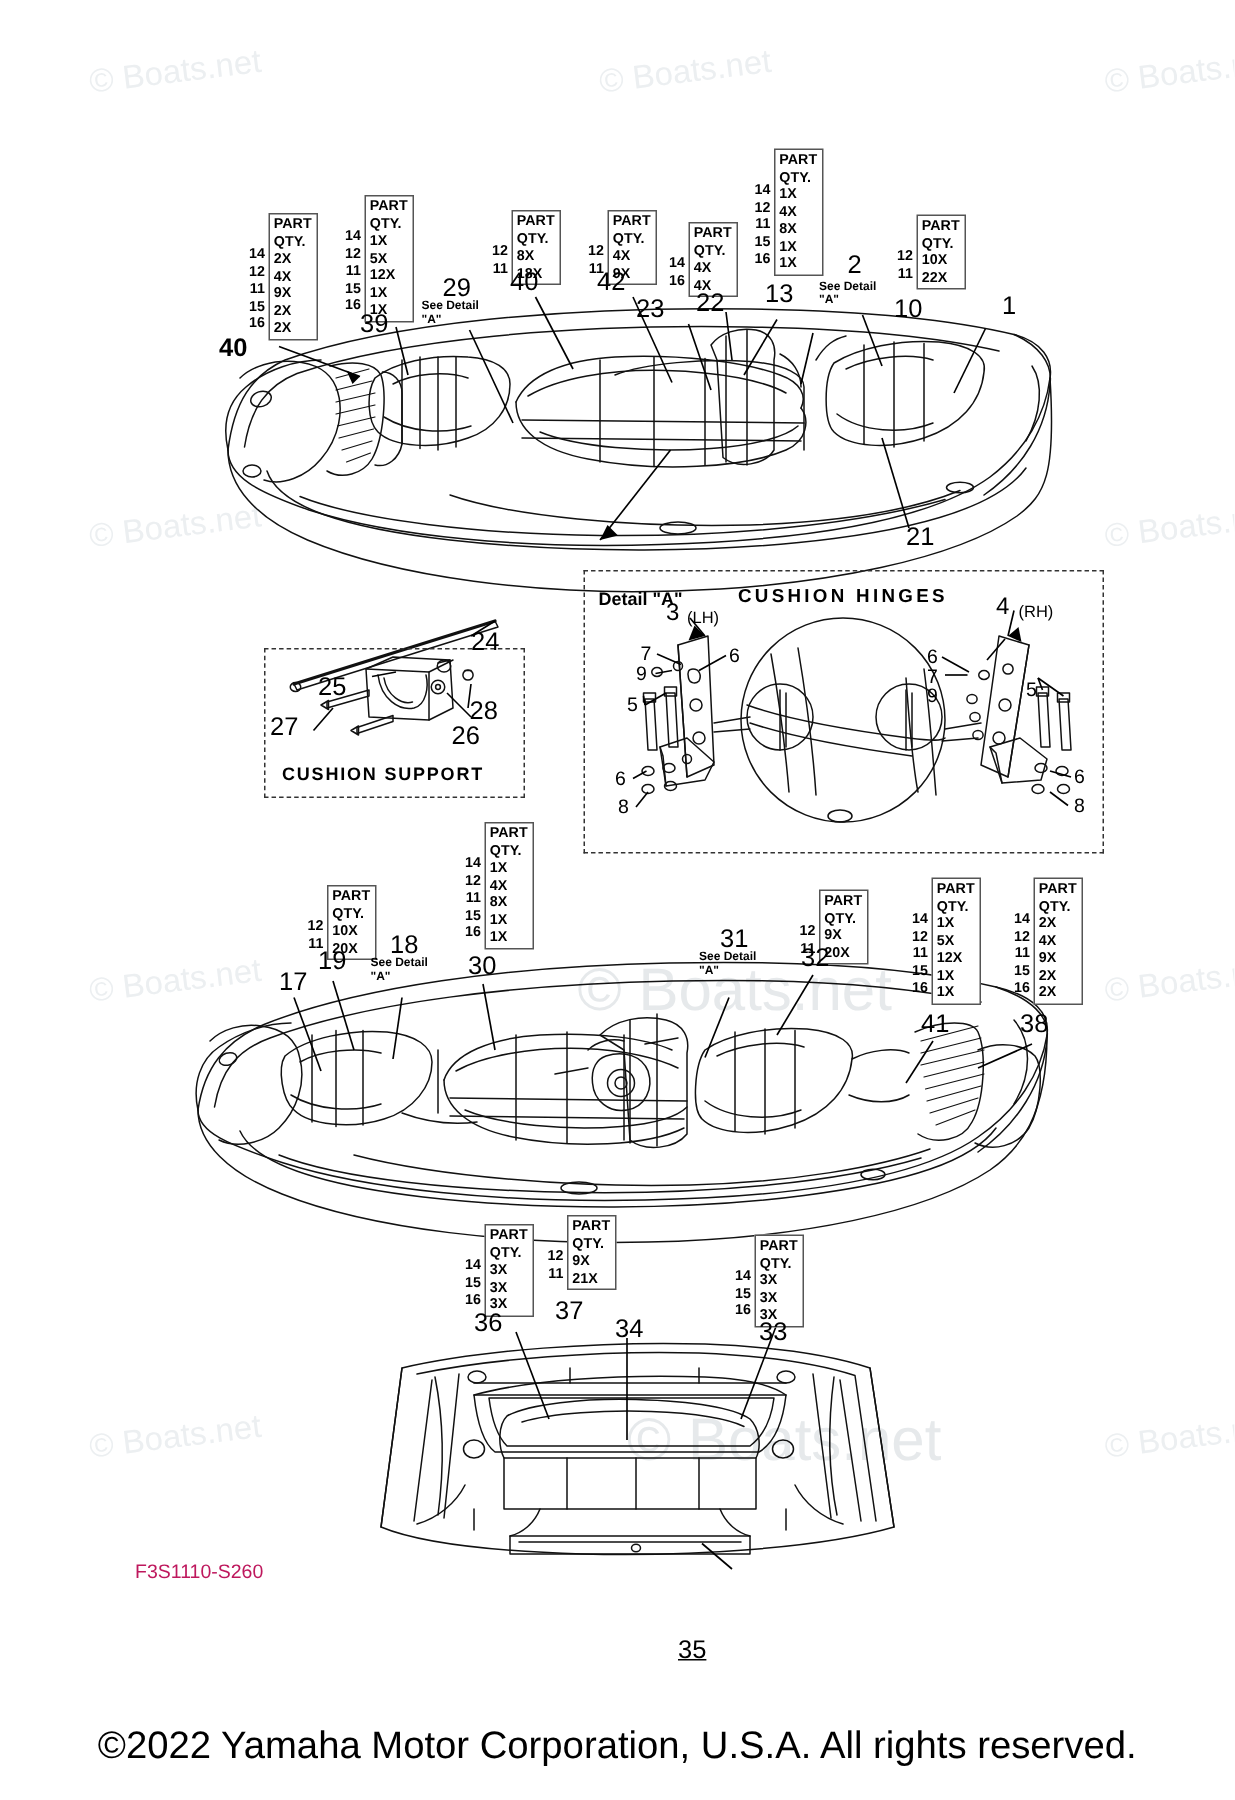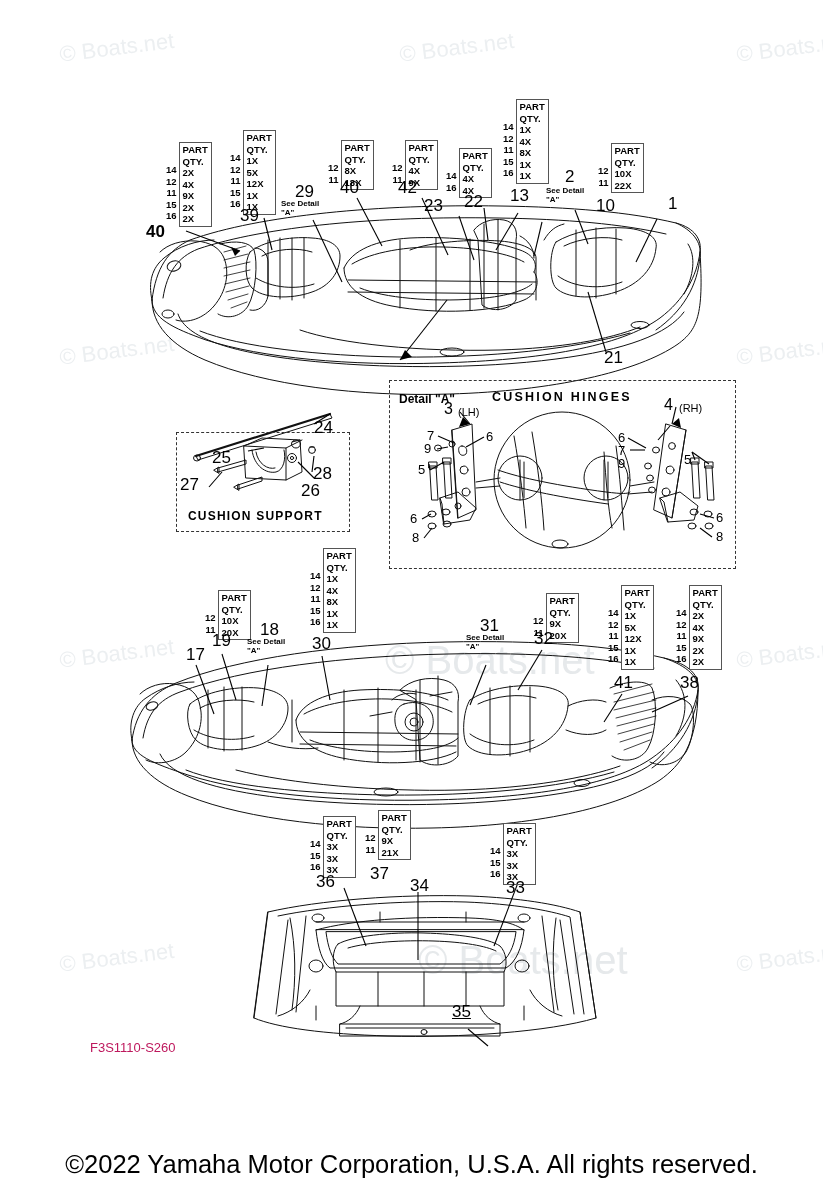--- a/index.html
+++ b/index.html
@@ -717,18 +717,18 @@
     <span>"A"</span>
   </div>
   <div class="cal" style="left:534px;top:629px;">32</div>
   <div class="cal" style="left:614px;top:673px;">41</div>
   <div class="cal" style="left:680px;top:673px;">38</div>
 
   <div class="cal" style="left:316px;top:872px;">36</div>
   <div class="cal" style="left:370px;top:864px;">37</div>
   <div class="cal" style="left:410px;top:876px;">34</div>
   <div class="cal" style="left:506px;top:878px;">33</div>
-  <div class="cal" style="left:452px;top:1002px;text-decoration:underline;">35</div>
+  <div class="cal" style="left:452px;top:1090px;text-decoration:underline;">35</div>
 
   <div id="diagram-id">F3S1110-S260</div>
   <div id="copyright">©2022 Yamaha Motor Corporation, U.S.A. All rights reserved.</div>
 
 </div>
 
 </body></html>

